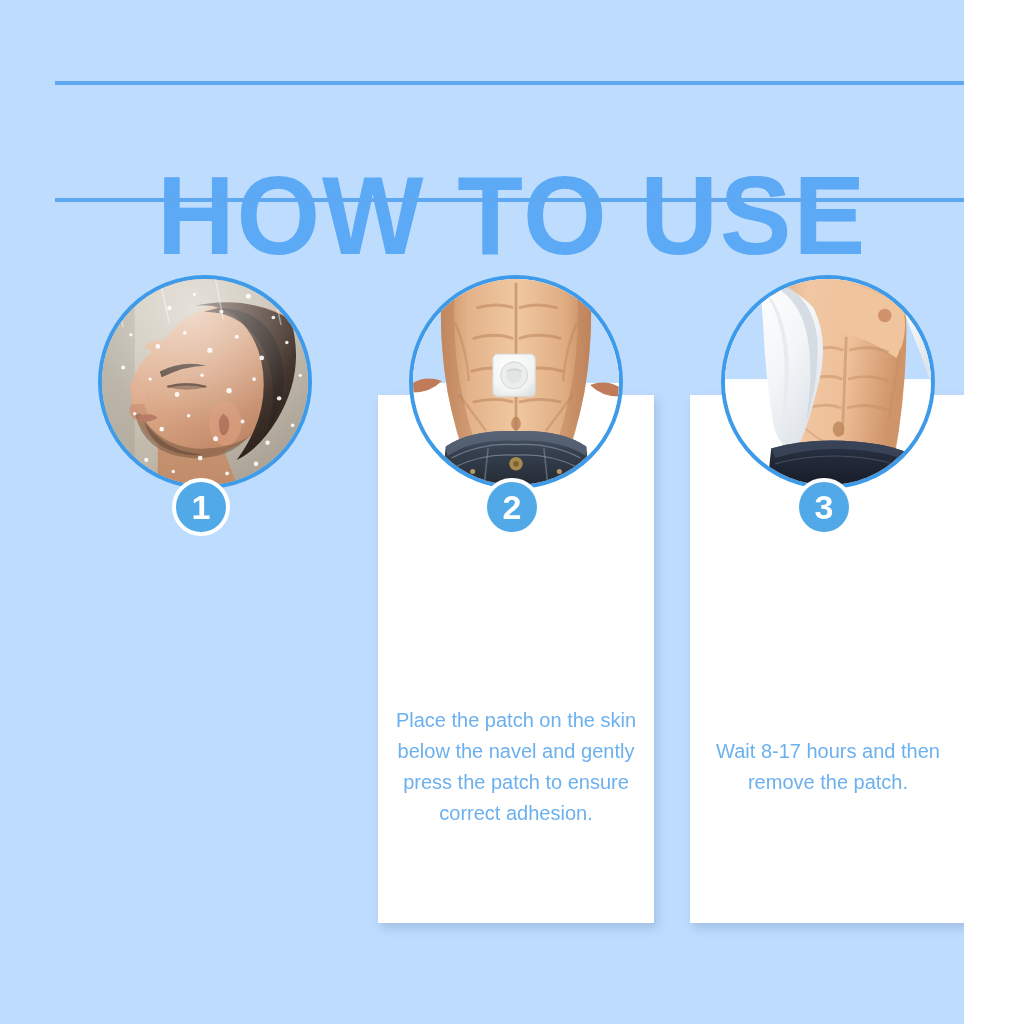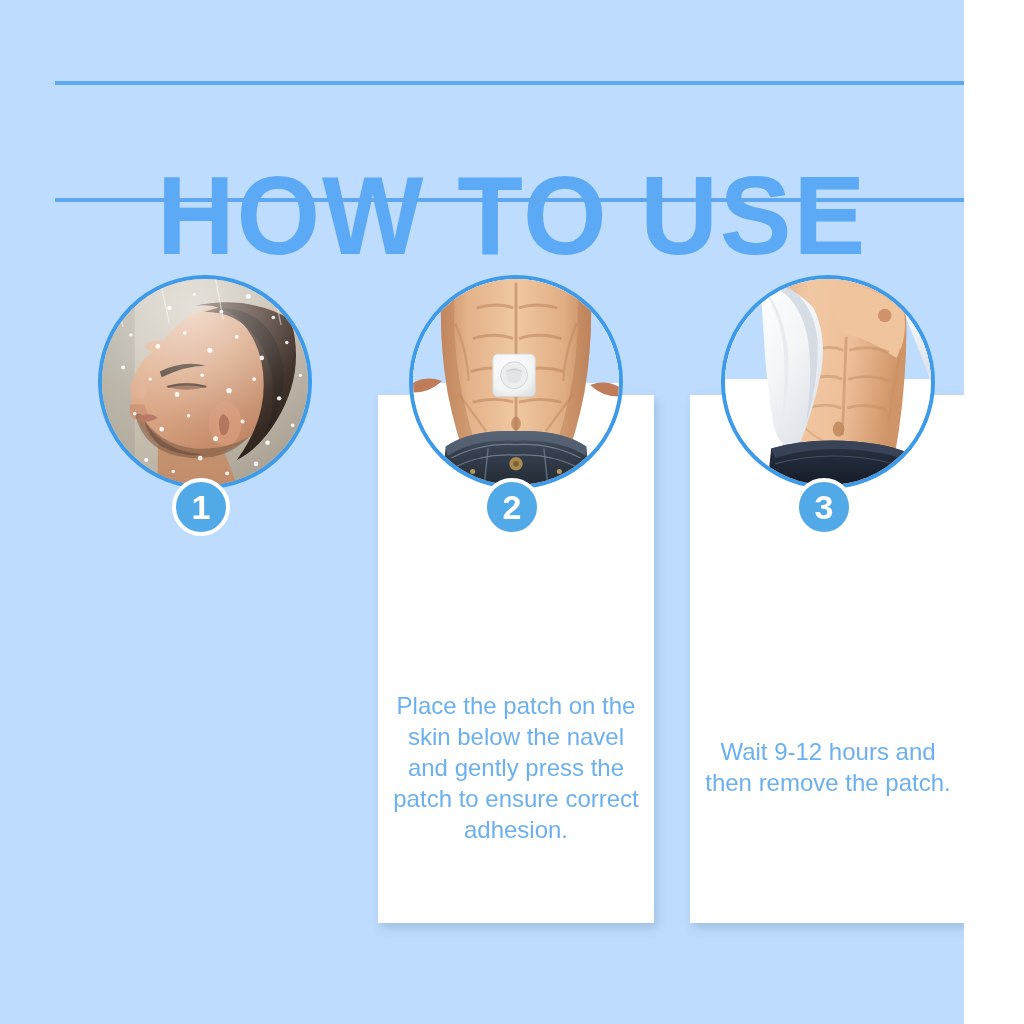--- a/index.html
+++ b/index.html
@@ -68,21 +68,21 @@
     background: #ffffff;
     box-shadow: 3px 5px 9px rgba(90, 120, 160, 0.28);
   }
 
   .card-text {
     position: absolute;
     left: 10px;
     width: 256px;
     top: 372px;
     text-align: center;
-    font-size: 24px;
+    font-size: 20px;
     line-height: 31px;
     color: #6cb0ee;
     transform: translateY(-50%);
   }
 
   
   .photo {
     position: absolute;
     left: 31px;
     top: 0;
@@ -311,21 +311,21 @@
         <circle cx="62" cy="200" r="2.6" fill="#b49a5f"></circle>
         <circle cx="152" cy="200" r="2.6" fill="#b49a5f"></circle>
       </svg>
     </div>
 
     <div class="badge">2</div>
   </div>
 
   <div class="step step-3">
     <div class="card">
-      <div class="card-text">Wait 9-12 hours and then remove the patch.</div>
+      <div class="card-text">Wait 8-17 hours and then remove the patch.</div>
     </div>
 
     <div class="photo">
       <svg viewBox="0 0 214 214" preserveAspectRatio="xMidYMid slice" aria-hidden="true">
         <defs>
           <linearGradient id="torso3" x1="0" y1="0" x2="1" y2="0.2">
             <stop offset="0%" stop-color="#d9a57c"></stop>
             <stop offset="30%" stop-color="#f1c8a3"></stop>
             <stop offset="65%" stop-color="#eec09a"></stop>
             <stop offset="100%" stop-color="#cf9468"></stop>

